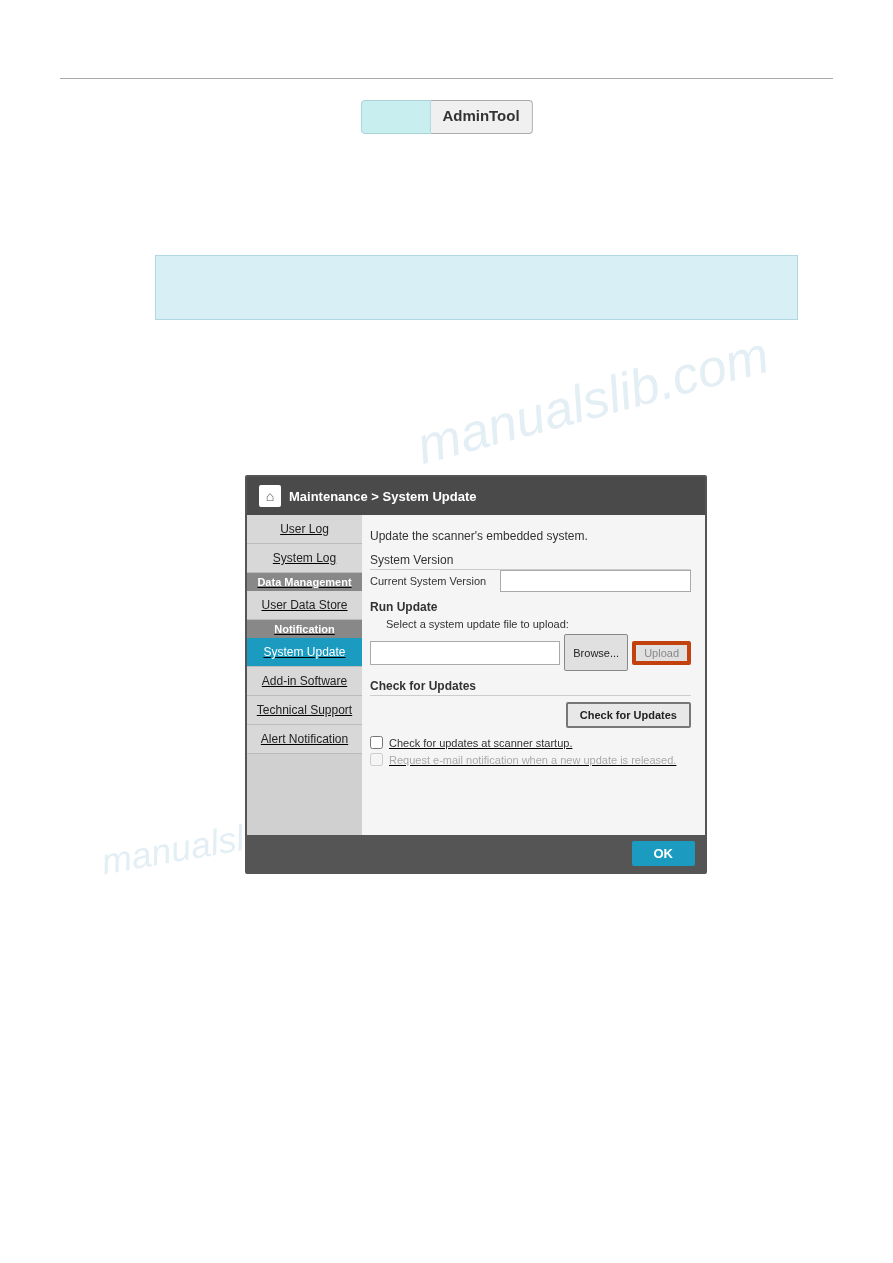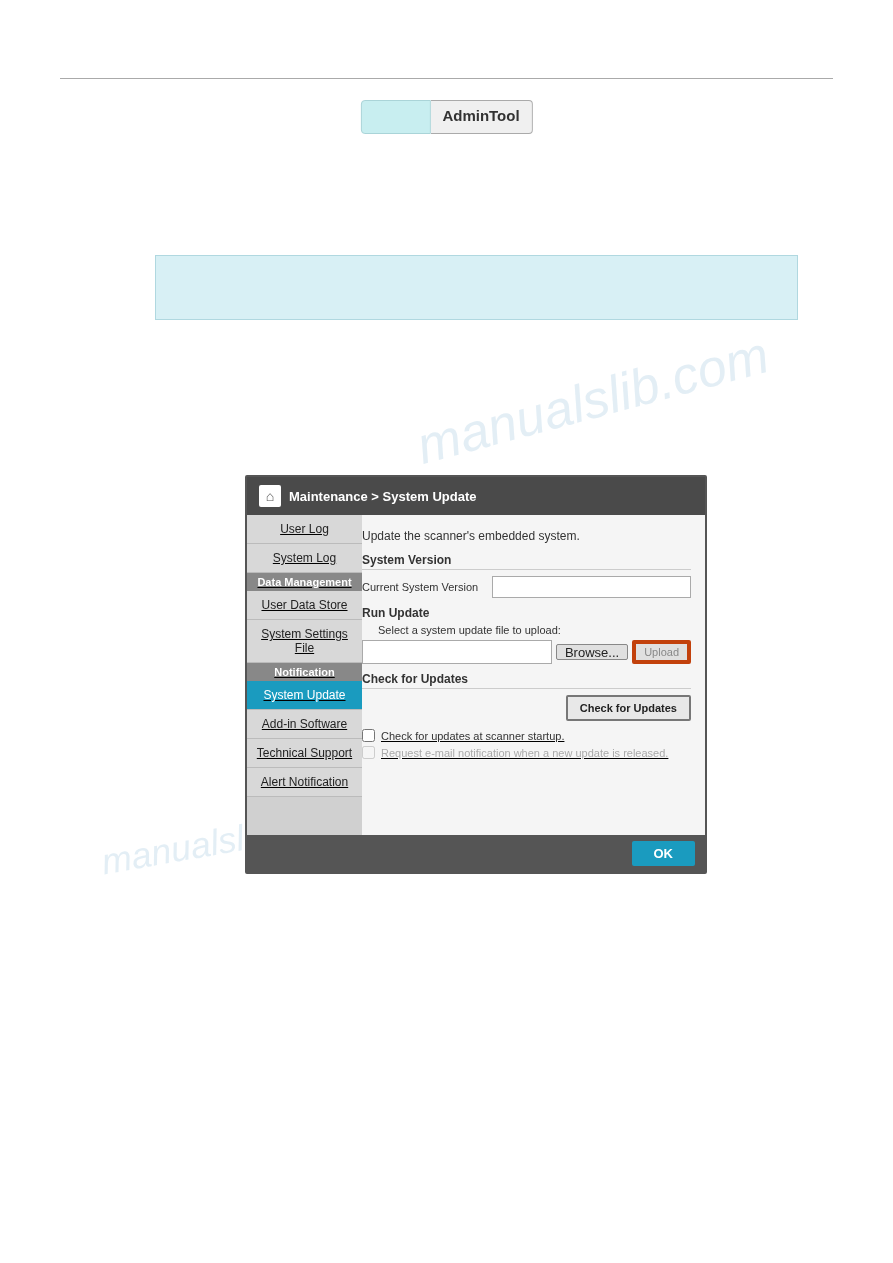--- a/index.html
+++ b/index.html
@@ -154,33 +154,33 @@
       font-size: 11px;
       padding: 3px 6px;
       text-align: center;
       font-weight: bold;
     }
 
     
     .content-area {
       flex: 1;
       background: #f5f5f5;
-      padding: 14px 14px 10px 0;
+      padding: 14px 14px 10px 8px;
       overflow-y: auto;
     }
     .content-description {
       font-size: 12px;
       color: #333;
       margin-bottom: 10px;
     }
     .section-title {
       font-size: 12px;
-      font-weight: bold;
-      color: #333;
-      margin-bottom: 6px;
+      font-weight: normal;
+      color: #333;
+      margin-bottom: 0;
       border-bottom: 1px solid #ccc;
       padding-bottom: 2px;
     }
     .field-row {
       display: flex;
       align-items: center;
       margin-bottom: 6px;
     }
     .field-label {
       font-size: 11px;
@@ -216,26 +216,26 @@
       margin-bottom: 8px;
     }
     .upload-input {
       flex: 1;
       height: 24px;
       border: 1px solid #aaa;
       background: #fff;
       font-size: 11px;
     }
     .browse-btn {
-      height: 16px;
+      height: 37px;
       padding: 0 8px;
       background: #e0e0e0;
       border: 1px solid #888;
       border-radius: 2px;
-      font-size: 13px;
+      font-size: 11px;
       cursor: pointer;
       color: #222;
     }
     .upload-btn {
       height: 24px;
       padding: 0 8px;
       background: #e0e0e0;
       border: 4px solid #c2410c;
       border-radius: 2px;
       font-size: 11px;
@@ -326,21 +326,20 @@
     <span>Maintenance &gt; System Update</span>
   </div>
 
   <div class="dialog-body">
 
     <div class="sidebar">
       <div class="sidebar-item">User Log</div>
       <div class="sidebar-item">System Log</div>
       <div class="sidebar-section-label">Data Management</div>
       <div class="sidebar-item">User Data Store</div>
-      <div class="sidebar-item">System Settings File</div>
       <div class="sidebar-section-label">Notification</div>
       <div class="sidebar-item active">System Update</div>
       <div class="sidebar-item">Add-in Software</div>
       <div class="sidebar-item">Technical Support</div>
       <div class="sidebar-item">Alert Notification</div>
     </div>
 
     <div class="content-area">
 
       <div class="content-description">Update the scanner's embedded system.</div>

